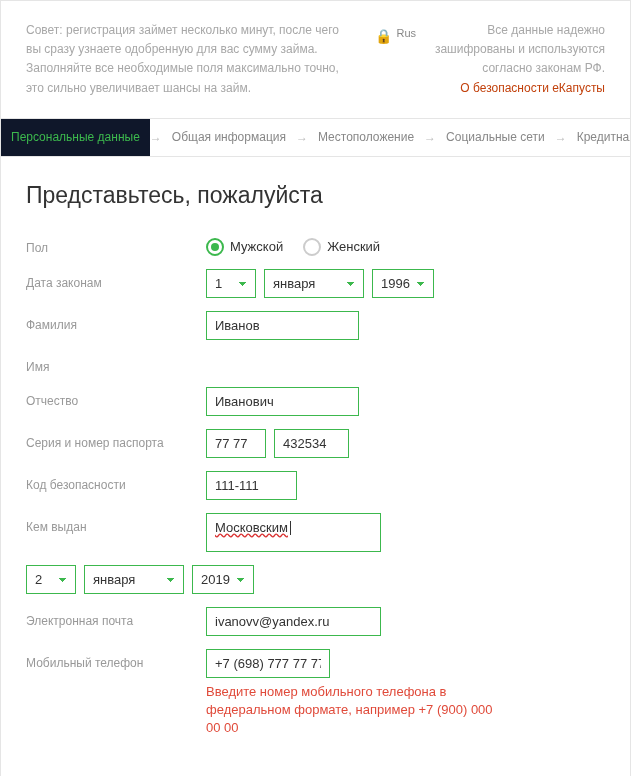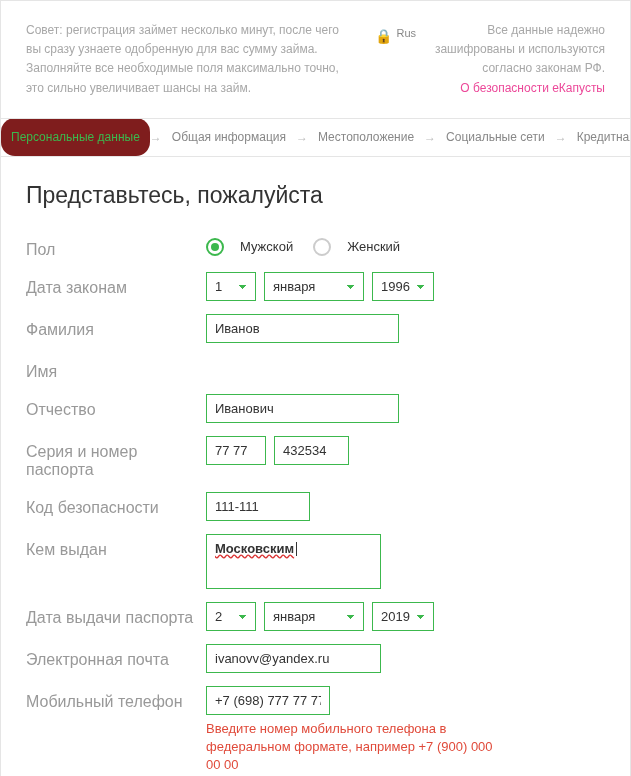--- a/index.html
+++ b/index.html
@@ -32,58 +32,57 @@
       font-size: 12px;
       color: #a8a8a8;
       line-height: 1.6;
       text-align: right;
       display: flex;
       gap: 10px;
     }
     .lock-wrap { display: flex; align-items: flex-start; gap: 4px; padding-top:4px;}
     .lock-icon { color: #3cb84d; font-size: 14px; }
     .lock-text { color: #888; font-size: 11px; }
-    .security-link { color: #ec4899; text-decoration: none; }
+    .security-link { color: #c2410c; text-decoration: none; }
     .steps {
       display: flex;
       align-items: center;
       padding: 0;
       font-size: 12px;
       color: #888;
       border-bottom: 1px solid #e5e5e5;
       overflow: hidden;
       height: 38px;
     }
     .step {
       padding: 12px 10px;
       white-space: nowrap;
       cursor: pointer;
     }
     .step.active {
-      background: #7f1d1d;
+      background: #0f172a;
       color: #3cb84d;
-      border-radius: 14px;
     }
     .arrow { color: #bbb; font-size: 12px; }
     .form-area { padding: 25px 25px 30px; }
     .page-title { font-size: 23px; color: #333; margin-bottom: 25px; font-weight: normal; }
     .row {
       display: flex;
       align-items: flex-start;
       margin-bottom: 13px;
     }
     .label {
       width: 180px;
-      font-size: 16px;
+      font-size: 12px;
       color: #999;
       padding-top: 7px;
     }
     .field { flex: 1; }
     .radio-group { display: flex; gap: 20px; align-items: center; padding-top: 4px; }
-    .radio-item { display: flex; align-items: center; gap: 16px; cursor: pointer; }
+    .radio-item { display: flex; align-items: center; gap: 6px; cursor: pointer; }
     .radio-circle {
       width: 18px; height: 18px; border-radius: 50%;
       border: 2px solid #3cb84d; display: flex;
       align-items: center; justify-content: center;
     }
     .radio-circle.off { border-color: #ccc; }
     .radio-dot { width: 8px; height: 8px; border-radius: 50%; background: #3cb84d; }
     .radio-label { font-size: 13px; color: #333; }
     .select-group { display: flex; gap: 8px; }
     select, input[type="text"], textarea {
@@ -99,26 +98,26 @@
       appearance: none;
       padding-right: 22px;
       background-image: linear-gradient(45deg, transparent 50%, #3cb84d 50%), linear-gradient(135deg, #3cb84d 50%, transparent 50%);
       background-position: calc(100% - 12px) 12px, calc(100% - 8px) 12px;
       background-size: 4px 4px, 4px 4px;
       background-repeat: no-repeat;
     }
     .sel-day { width: 50px; }
     .sel-month { width: 100px; }
     .sel-year { width: 62px; }
-    .inp-full { width: 193px; }
+    .inp-full { width: 153px; }
     .inp-series { width: 60px; }
     .inp-number { width: 75px; }
-    .inp-code { width: 104px; }
+    .inp-code { width: 91px; }
     .textarea-issued {
-      width: 175px; height: 55px; resize: none; font-weight: bold;
+      width: 175px; height: 39px; resize: none;
     }
     .underline-red { text-decoration: underline wavy #d93030; text-decoration-skip-ink: none; }
     .inp-wide { width: 175px; }
     .inp-phone { width: 124px; border-color: #e04a3a; color: #333; }
     .error-text { color: #e04a3a; font-size: 13px; margin-top: 5px; line-height: 1.4; max-width: 300px; }
     .cursor { display:inline-block; width:1px; height:14px; background:#333; vertical-align:middle; margin-left:2px;}
   </style>
 </head>
 <body>
 
@@ -208,21 +207,20 @@
     <div class="row">
       <div class="label">Кем выдан</div>
       <div class="field">
         <div class="textarea-issued" style="border:1px solid #3cb84d;padding:6px 8px;">
           <span class="underline-red">Московским</span><span class="cursor"></span>
         </div>
       </div>
     </div>
 
     <div class="row">
-      <div class="label">Дата выдачи паспорта</div>
       <div class="field select-group">
         <select class="sel-day"><option>2</option></select>
         <select class="sel-month"><option>января</option></select>
         <select class="sel-year"><option>2019</option></select>
       </div>
     </div>
 
 
     <div class="row">
       <div class="label">Электронная почта</div>

